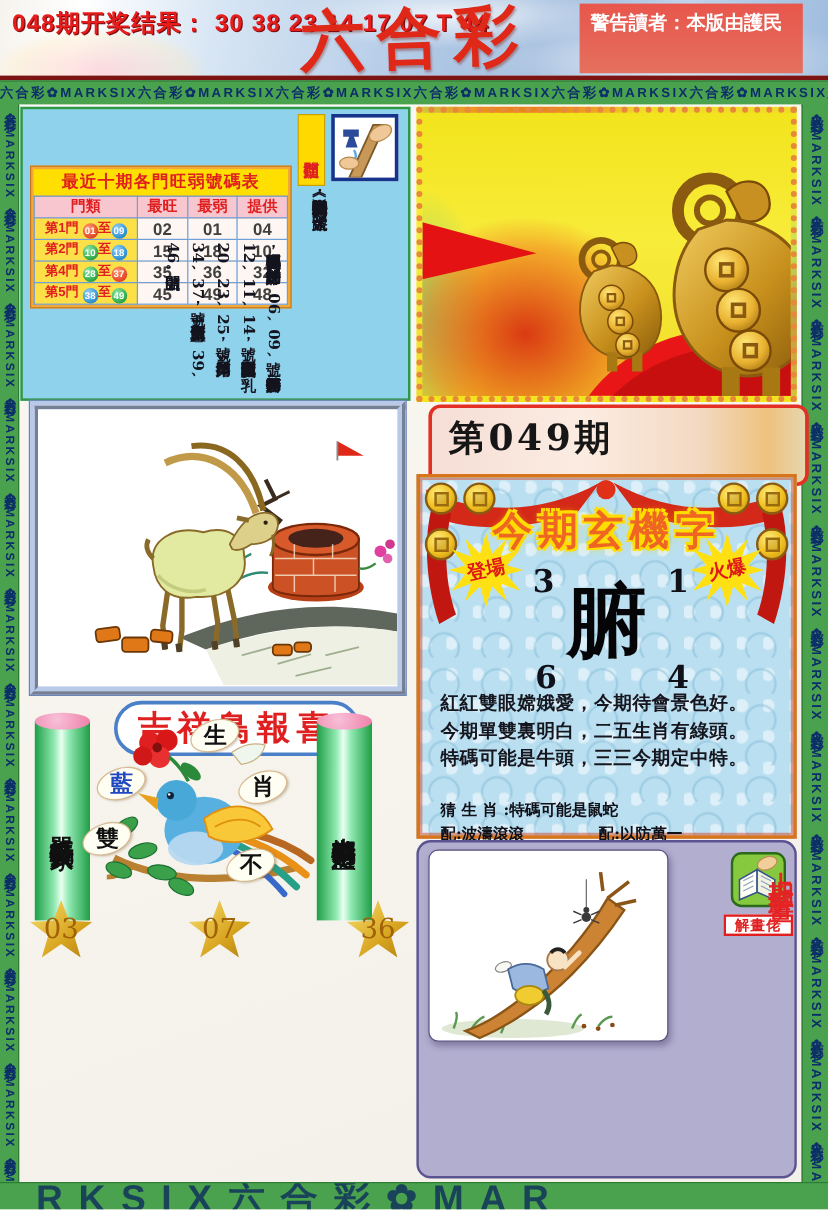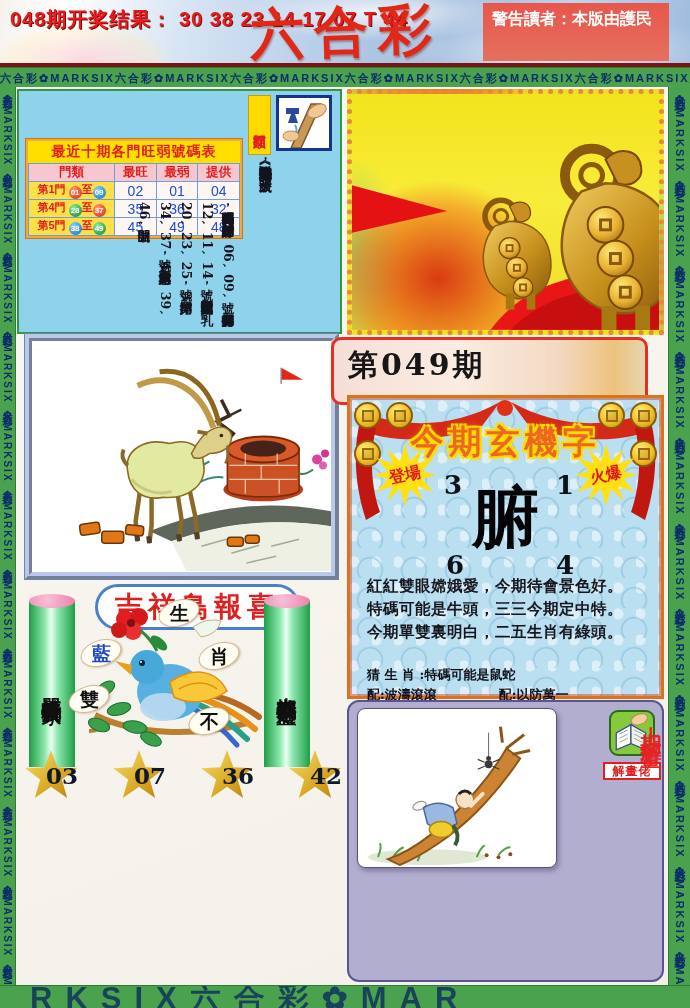--- a/index.html
+++ b/index.html
@@ -38,21 +38,21 @@
   .panel-analysis{position:absolute;left:17px;top:89px;width:325px;height:245px;
     background:#8fd2ec;border:2px solid #2e9940;box-sizing:border-box;}
   .tbl-wrap{position:absolute;left:25px;top:95px;width:218px;background:#f2a93c;padding:2px;
     box-sizing:border-box;border:1px solid #c87818;margin-top:43px;}
   .tbl-title{background:#ffdf00;color:#e02020;font-weight:bold;font-size:14px;text-align:center;
     padding:2px 0;letter-spacing:1px;}
   table.hot{border-collapse:collapse;width:100%;}
   table.hot th,table.hot td{border:1px solid #6f9fd8;text-align:center;padding:0;height:16px;}
   table.hot th{background:#f8c6ce;color:#e02020;font-size:12.5px;}
   td.gate{background:#fde047;color:#e02020;font-size:11px;font-weight:bold;white-space:nowrap;width:86px;}
-  td.num{background:#fdf6f2;color:#1d4ed8;font-weight:normal;font-size:14px;width:42px;}
+  td.num{background:#fdf6f2;color:#404040;font-weight:bold;font-size:14px;width:42px;}
   .ball{display:inline-block;width:13px;height:13px;border-radius:50%;color:#fff;font-size:8px;
     line-height:13px;font-weight:bold;vertical-align:-2px;text-align:center;}
   .ball[data-ballcolor="#e85030"]{background:radial-gradient(circle at 35% 30%,#ff9a70,#e85030 60%,#c03010);}
   .ball[data-ballcolor="#3898d8"]{background:radial-gradient(circle at 35% 30%,#90d0f8,#3898d8 60%,#1868a8);}
   .ball[data-ballcolor="#38b050"]{background:radial-gradient(circle at 35% 30%,#90e8a8,#38b050 60%,#188030);}
   .pick-label{position:absolute;left:248px;top:95px;width:21px;height:58px;background:#ffd900;
     border:1px solid #caa000;color:#e02020;font-weight:bold;font-size:13px;writing-mode:vertical-rl;
     text-align:center;line-height:21px;}
   .hand-icon-box{position:absolute;left:276px;top:95px;width:56px;height:56px;background:#fff;
     border:3px solid #16348c;box-sizing:border-box;}
@@ -82,31 +82,31 @@
   .petal span{display:inline-block;font-size:19px;font-weight:bold;line-height:24px;
     font-family:"DejaVu Serif",serif;transform:rotate(18deg);}
   .petal span[data-chcolor="#2048c0"]{color:#2048c0;}
   .petal span[data-chcolor="#101010"]{color:#101010;}
   .star-row{position:absolute;left:24px;top:748px;width:318px;height:54px;display:flex;
     justify-content:space-between;}
   .star-slot{position:relative;width:54px;height:54px;}
   .gstar{position:absolute;left:0;top:2px;width:54px;height:51px;
     clip-path:polygon(50% 0%,62% 34%,98% 36%,70% 58%,80% 94%,50% 72%,20% 94%,30% 58%,2% 36%,38% 34%);
     background:linear-gradient(135deg,#f8e070,#d8a520 60%,#b07c10);}
-  .star-num{position:absolute;left:0;top:14px;width:54px;text-align:right;font-size:23px;
-    font-weight:bold;color:#0f172a;font-family:"DejaVu Serif",serif;}
+  .star-num{position:absolute;left:0;top:14px;width:54px;text-align:center;font-size:23px;
+    font-weight:normal;color:#a16207;font-family:"DejaVu Serif",serif;}
   
   .gold-pic{position:absolute;left:347px;top:89px;width:317px;height:246px;box-sizing:border-box;
     border:5px dotted #e8883a;
     background:
       radial-gradient(150px 130px at 28% 78%, rgba(215,40,15,.9), rgba(240,120,30,.55) 55%, transparent 75%),
       radial-gradient(70px 150px at 1% 72%, rgba(110,200,130,.75), transparent 70%),
       linear-gradient(180deg,#f2e41c,#f8ec3a 45%,#f0dc28);}
   .gold-pic svg{width:100%;height:100%;}
-  .issue-bar{position:absolute;left:331px;top:337px;width:317px;height:68px;box-sizing:border-box;
+  .issue-bar{position:absolute;left:357px;top:337px;width:317px;height:68px;box-sizing:border-box;
     border:3px solid #e43024;border-radius:10px;
     background:linear-gradient(90deg,#f6ded6,#fbece2 40%,#f3d9c2 72%,#eec27e 90%,#e6d6ae);text-align:center;}
   .issue-bar span{position:absolute;left:14px;top:5px;font-size:30px;font-weight:bold;color:#161616;
     letter-spacing:3px;font-family:"DejaVu Serif",serif;}
   
   .mystery{position:absolute;left:347px;top:395px;width:317px;height:304px;box-sizing:border-box;
     border:3px solid #d8741c;box-shadow:inset 0 0 0 2px rgba(210,70,40,.5);
     background-color:#badff0;
     background-image:
       radial-gradient(circle at 20px 22px, rgba(255,255,255,0) 11px, rgba(120,180,210,.55) 12px, rgba(120,180,210,0) 14px),
@@ -179,20 +179,27 @@
         <th>提供</th>
       </tr>
       <tr>
         <td class="gate"><span>第1門</span>
           <span class="ball" data-ballcolor="#e85030">01</span><span>至</span><span class="ball" data-ballcolor="#3898d8">09</span></td>
         <td class="num">02</td>
         <td class="num">01</td>
         <td class="num">04</td>
       </tr>
       <tr>
+        <td class="gate"><span>第2門</span>
+          <span class="ball" data-ballcolor="#38b050">10</span><span>至</span><span class="ball" data-ballcolor="#3898d8">18</span></td>
+        <td class="num">15</td>
+        <td class="num">18</td>
+        <td class="num">10</td>
+      </tr>
+      <tr>
         <td class="gate"><span>第4門</span>
           <span class="ball" data-ballcolor="#38b050">28</span><span>至</span><span class="ball" data-ballcolor="#e85030">37</span></td>
         <td class="num">35</td>
         <td class="num">36</td>
         <td class="num">32</td>
       </tr>
       <tr>
         <td class="gate"><span>第5門</span>
           <span class="ball" data-ballcolor="#3898d8">38</span><span>至</span><span class="ball" data-ballcolor="#38b050">49</span></td>
         <td class="num">45</td>
@@ -341,24 +348,20 @@
         <div class="gstar"></div>
         <span class="star-num">03</span>
       </div>
     <div class="star-slot">
         <div class="gstar"></div>
         <span class="star-num">07</span>
       </div>
     <div class="star-slot">
         <div class="gstar"></div>
         <span class="star-num">36</span>
-      </div>
-    <div class="star-slot">
-        <div class="gstar"></div>
-        <span class="star-num">42</span>
       </div>
   </div>
 
   <div class="gold-pic">
     <svg viewBox="0 0 310 238">
       <defs>
         <linearGradient id="gg" x1="0" y1="0" x2="1" y2="1">
           <stop offset="0" stop-color="#f0cc60"></stop>
             <stop offset=".55" stop-color="#c8901c"></stop>
             <stop offset="1" stop-color="#8a5c0c"></stop>
@@ -436,22 +439,22 @@
         <span>火爆</span>
       </div>
     <div class="mys-title">今期玄機字</div>
     <div class="corner-num" style="left:94px;top:72px;">3</div>
     <div class="corner-num" style="left:206px;top:72px;">1</div>
     <div class="big-char">腑</div>
     <div class="corner-num" style="left:96px;top:152px;">6</div>
     <div class="corner-num" style="left:206px;top:152px;">4</div>
     <div class="poem">
       <div>紅紅雙眼嫦娥愛，今期待會景色好。</div>
+      <div>今期單雙裏明白，二五生肖有綠頭。</div>
       <div>特碼可能是牛頭，三三今期定中特。</div>
-      <div>今期單雙裏明白，二五生肖有綠頭。</div>
     </div>
     <div class="guess">猜 生 肖 :特碼可能是鼠蛇</div>
     <div class="pairs">
       <span class="pr">配:波濤滾滾</span>
       <span>配:以防萬一</span>
     </div>
   </div>
 
   <div class="review">
     <div class="review-pic">

